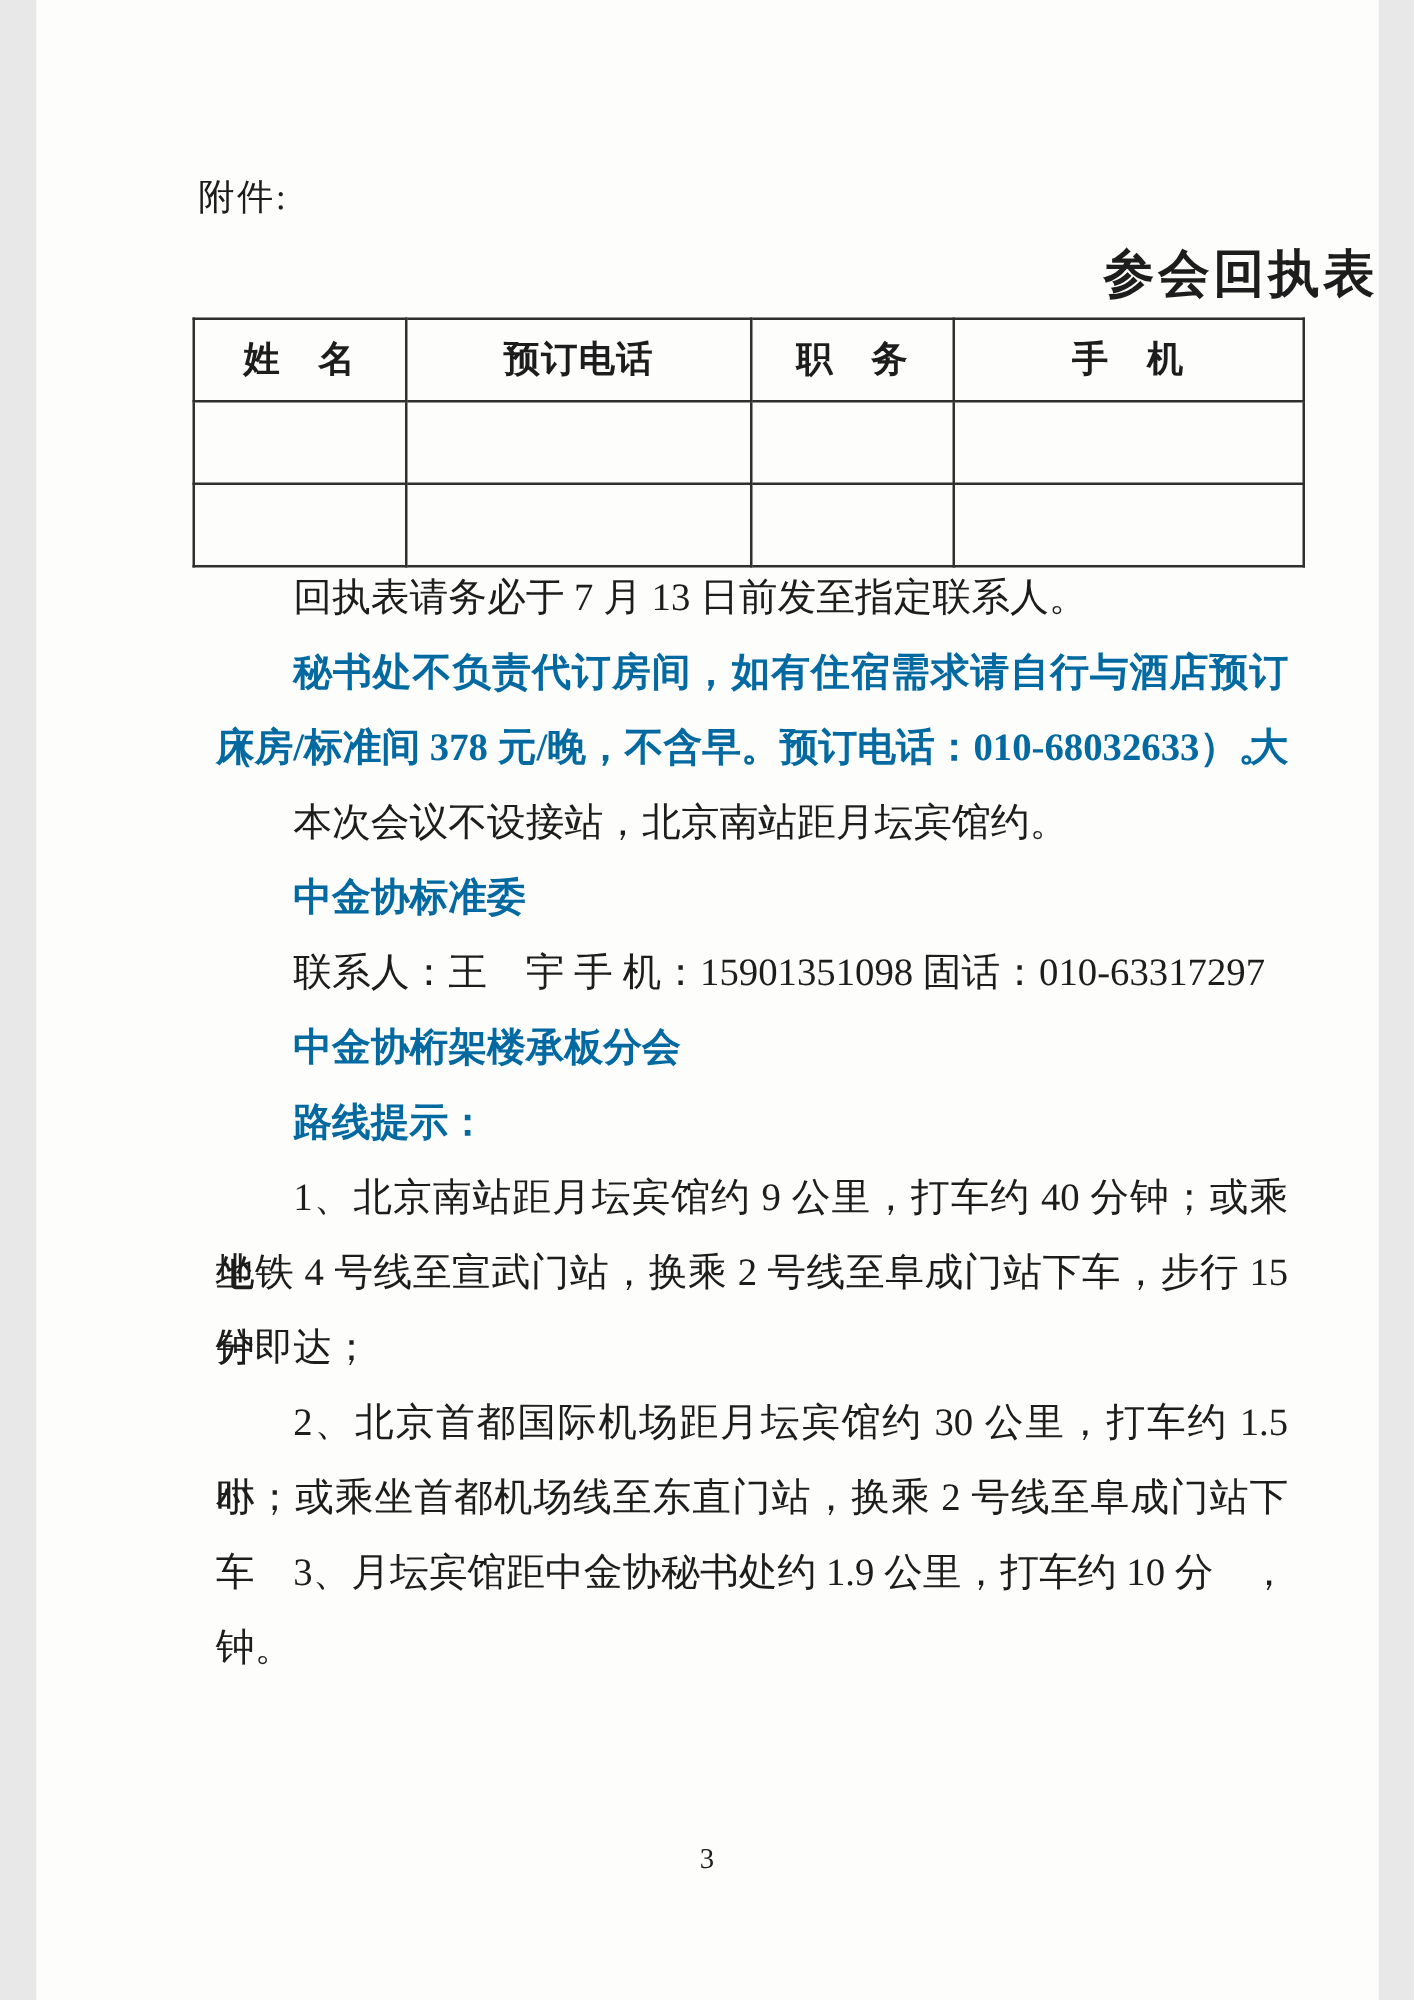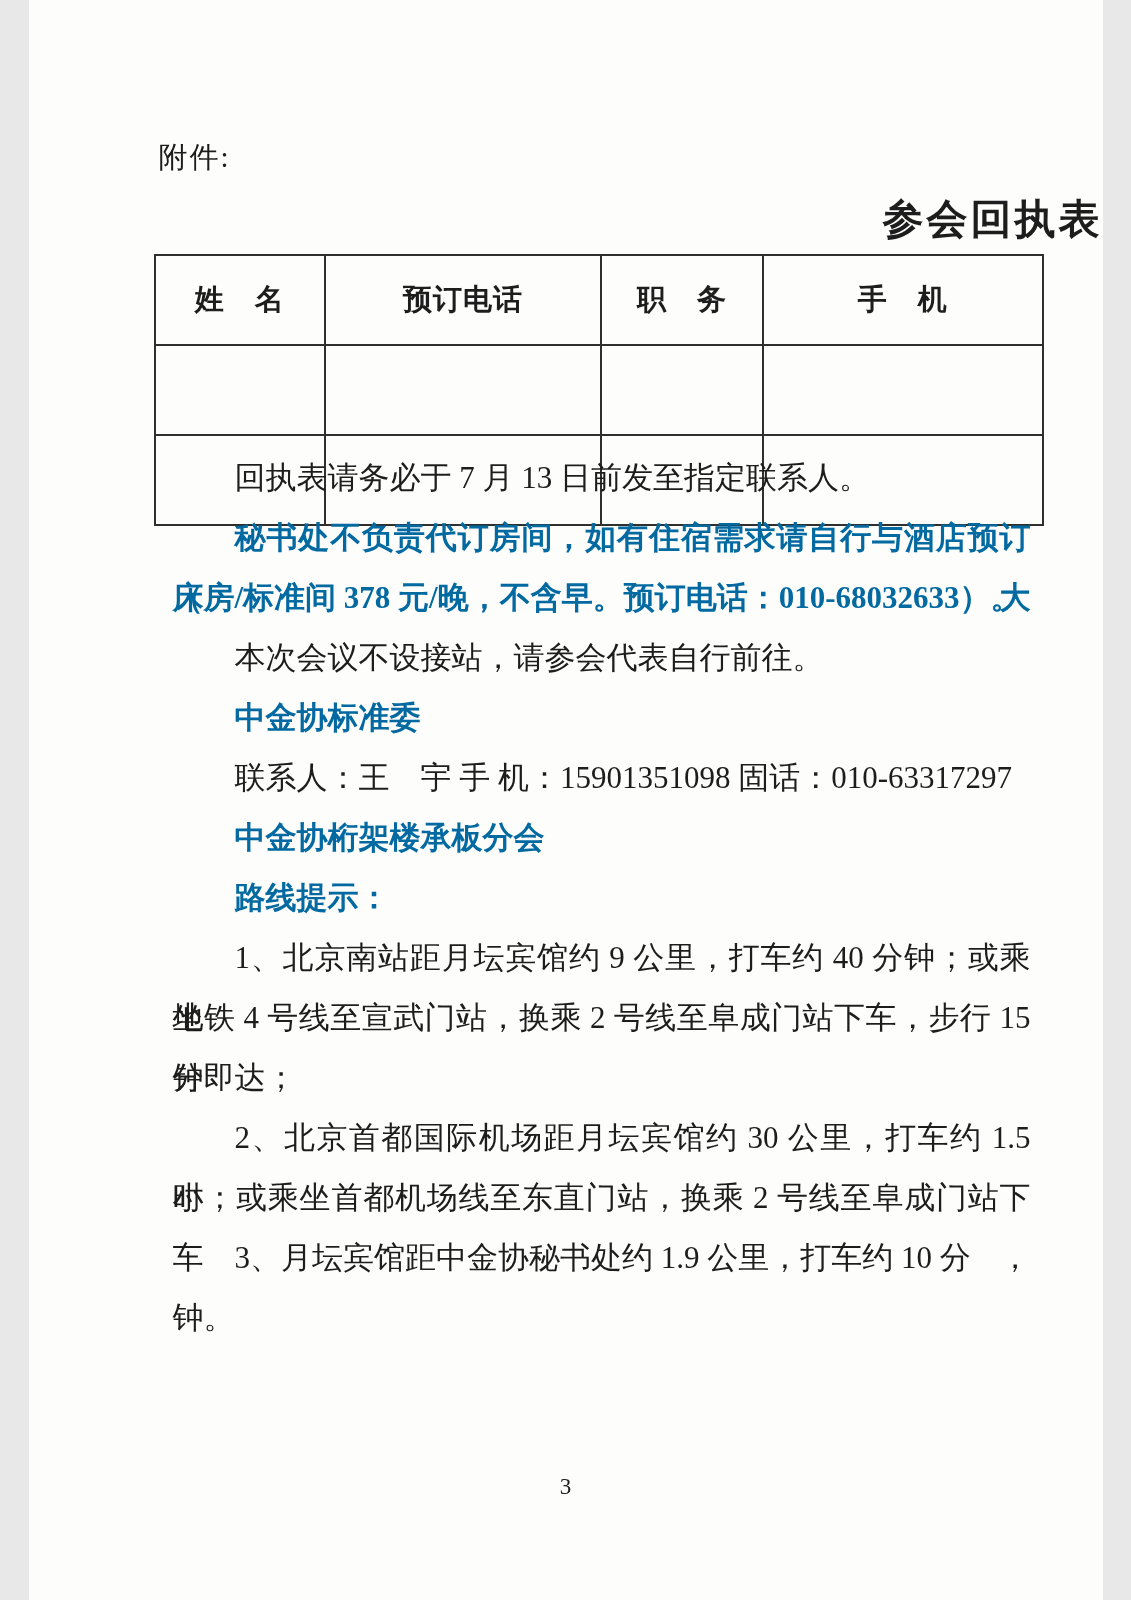--- a/index.html
+++ b/index.html
@@ -34,21 +34,21 @@
   table.reply-table {
     position: absolute;
     left: 125px;
     top: 254px;
     width: 890px;
     border-collapse: collapse;
     table-layout: fixed;
   }
   table.reply-table th, table.reply-table td {
     border: 2px solid #2f2f2f;
-    padding: 15px;
+    padding: 3px;
   }
   table.reply-table th {
     height: 58px;
     font-family: "Liberation Sans", sans-serif;
     font-weight: bold;
     font-size: 29px;
     text-align: center;
     vertical-align: middle;
     letter-spacing: 1px;
   }
@@ -115,21 +115,21 @@
         <td></td>
         <td></td>
       </tr>
     </tbody>
   </table>
 
   <div class="body-text">
     <div class="line indent">回执表请务必于 7 月 13 日前发至指定联系人。</div>
     <div class="line indent bold fill">秘书处不负责代订房间，如有住宿需求请自行与酒店预订（大</div>
     <div class="line bold">床房/标准间 378 元/晚，不含早。预订电话：010-68032633）。</div>
-    <div class="line indent">本次会议不设接站，请参会代表自行前往。</div>
+    <div class="line indent">本次会议不设接站，北京南站距月坛宾馆约。</div>
     <div class="line indent bold">中金协标准委</div>
     <div class="line indent">联系人：王　宇 手 机：15901351098 固话：010-63317297</div>
     <div class="line indent bold">中金协桁架楼承板分会</div>
     <div class="line indent bold">路线提示：</div>
     <div class="line indent fill">1、北京南站距月坛宾馆约 9 公里，打车约 40 分钟；或乘坐</div>
     <div class="line fill">地铁 4 号线至宣武门站，换乘 2 号线至阜成门站下车，步行 15 分</div>
     <div class="line">钟即达；</div>
     <div class="line indent fill">2、北京首都国际机场距月坛宾馆约 30 公里，打车约 1.5 小</div>
     <div class="line fill">时；或乘坐首都机场线至东直门站，换乘 2 号线至阜成门站下车，</div>
     <div class="line indent">3、月坛宾馆距中金协秘书处约 1.9 公里，打车约 10 分钟。</div>

